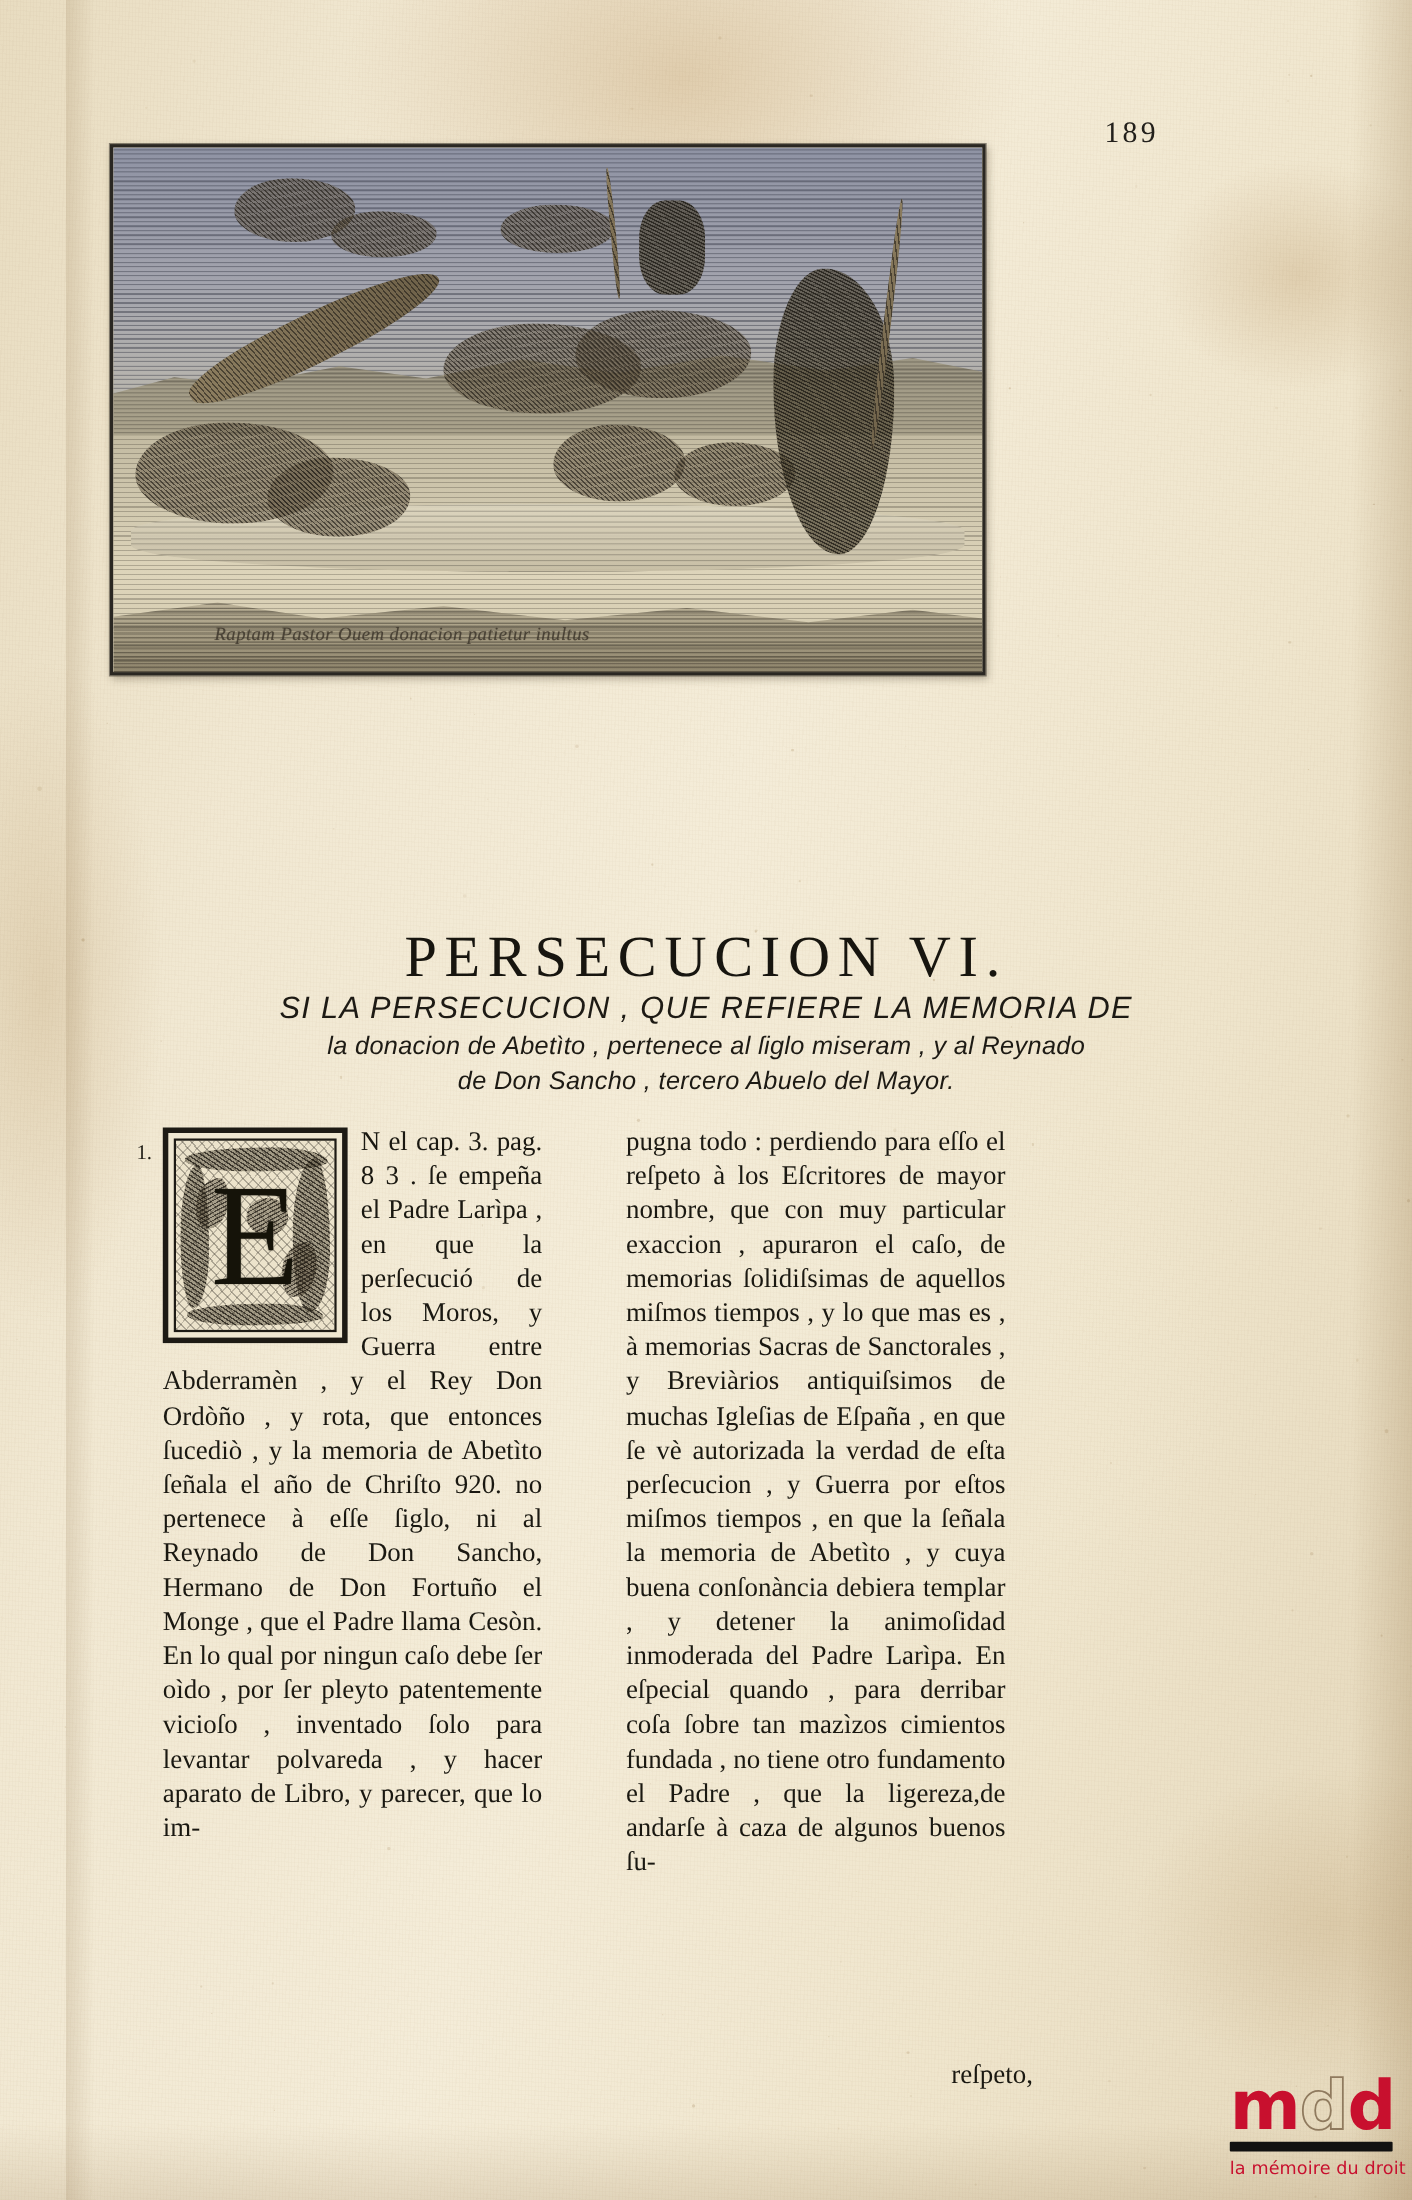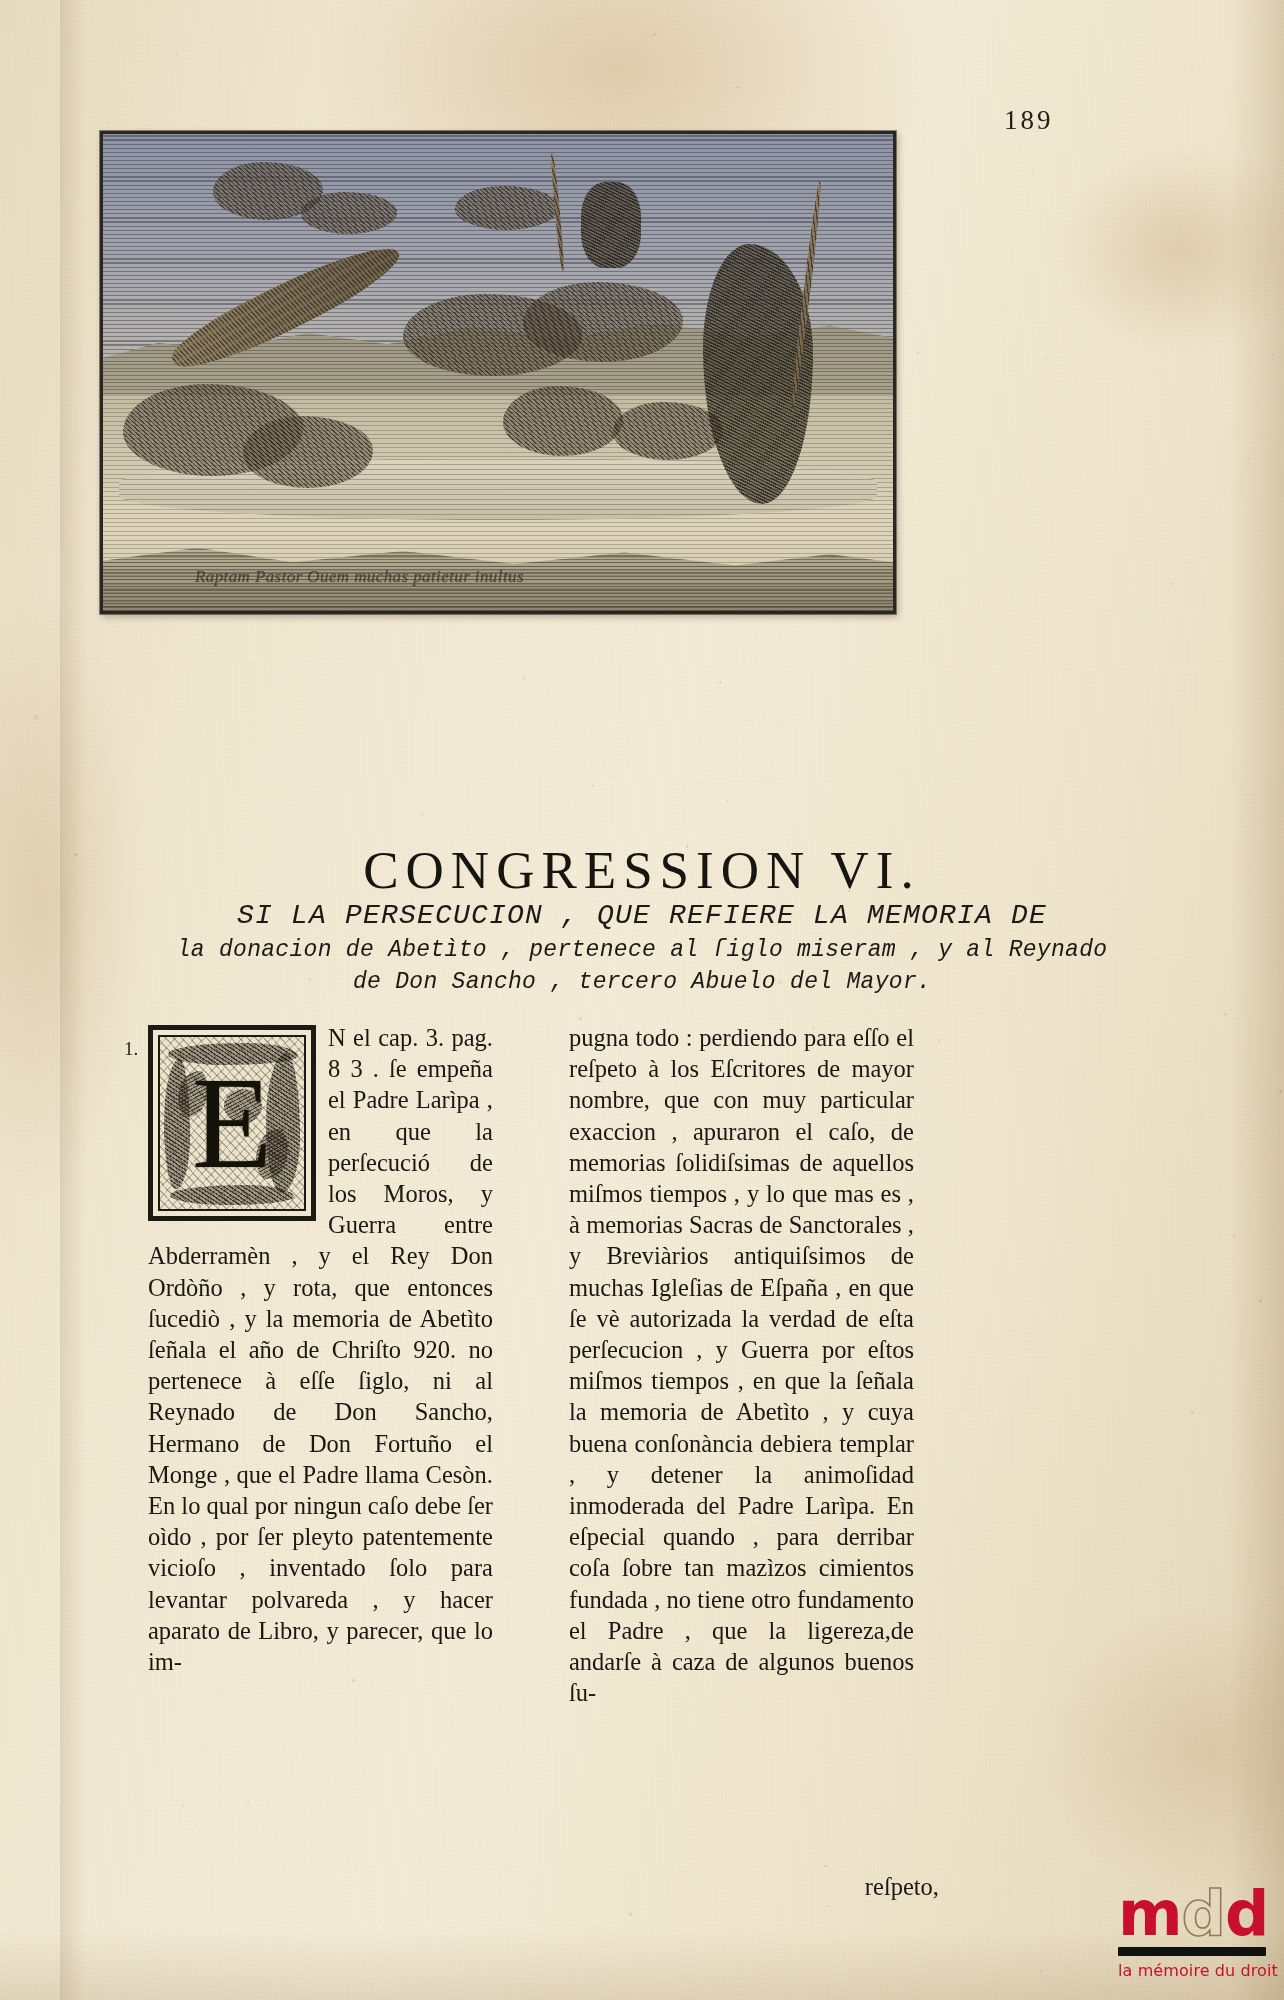--- a/index.html
+++ b/index.html
@@ -119,21 +119,21 @@
   }
 
   
   #title{
     position:absolute;left:0;top:840px;width:1284px;text-align:center;
     font-size:53px;letter-spacing:7px;color:#17150f;font-weight:400;
     font-family:"Liberation Serif",serif;
   }
   .sub{
     position:absolute;width:1284px;text-align:center;
-    font-style:italic;color:#1d1a14;font-family:Liberation Mono, monospace;
+    font-style:italic;color:#1d1a14;font-family:Liberation Sans, sans-serif;
   }
   #sub1{top:900px;font-size:28px;letter-spacing:1.2px;}
   #sub2{top:937px;font-size:23px;letter-spacing:.3px;}
   #sub3{top:969px;font-size:23px;letter-spacing:.3px;}
 
   
   .col{
     position:absolute;top:1022px;width:345px;
     font-size:24.5px;line-height:31.2px;color:#1a1811;
     text-align:justify;font-family:"Liberation Serif",serif;
@@ -383,24 +383,24 @@
   <div class="hatch-blob" style="left:300px;top:160px;width:180px;height:82px;"></div>
   <div class="hatch-blob" style="left:420px;top:148px;width:160px;height:80px;"></div>
   <div class="hatch-blob" style="left:400px;top:252px;width:120px;height:70px;"></div>
   <div class="hatch-blob" style="left:510px;top:268px;width:110px;height:58px;"></div>
 
   <div class="figure" style="left:600px;top:110px;width:110px;height:260px;"></div>
   <div class="figure" style="left:478px;top:48px;width:60px;height:86px;border-radius:40%;"></div>
   <div class="trunk" style="left:700px;top:46px;width:7px;height:230px;transform:rotate(7deg);"></div>
   <div class="trunk" style="left:452px;top:18px;width:5px;height:120px;transform:rotate(-5deg);"></div>
 
-  <div id="plate-caption">Raptam Pastor Ouem muchas patietur inultus</div>
+  <div id="plate-caption">Raptam Pastor Ouem donacion patietur inultus</div>
 </div>
 
-<div id="title">CONGRESSION VI.</div>
+<div id="title">PERSECUCION VI.</div>
 <div class="sub" id="sub1">SI LA PERSECUCION , QUE REFIERE LA MEMORIA DE</div>
 <div class="sub" id="sub2">la donacion de  Abetìto , pertenece al ſiglo miseram , y al Reynado</div>
 <div class="sub" id="sub3">de Don Sancho , tercero Abuelo del  Mayor.</div>
 
 <div id="marginal">1.</div>
 
 <div class="col" id="col-left">
   <div id="dropcap">
     <div class="inner">
       <span class="vine" style="left:8px;top:6px;width:130px;height:22px;"></span>

